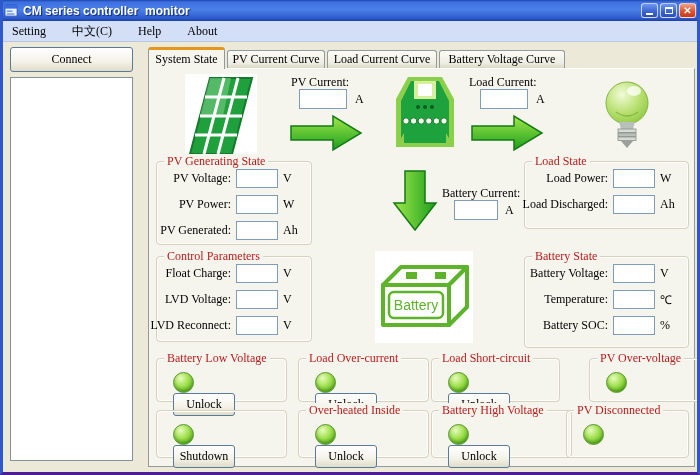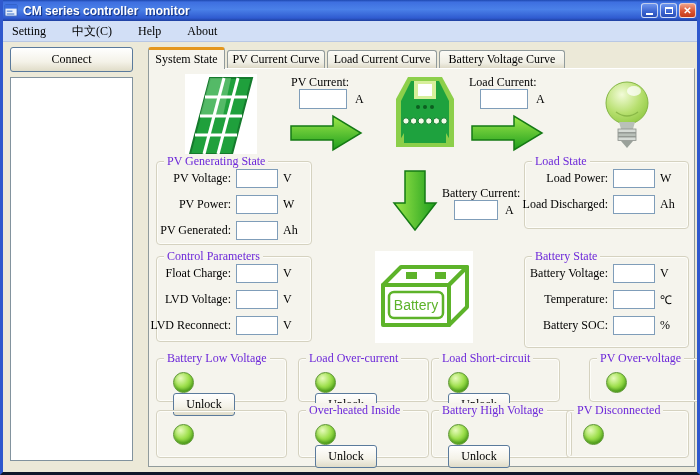--- a/index.html
+++ b/index.html
@@ -1,20 +1,20 @@
 <!DOCTYPE html>
 <html><head>
 <meta charset="utf-8">
 <style>
   * { margin:0; padding:0; box-sizing:border-box; }
   html,body { width:700px; height:475px; background:#777; }
   .window {
     position:relative; width:700px; height:475px;
     font-family:"Liberation Serif", serif; font-size:12px; color:#000;
-    border-left:3px solid #2f58cd; border-right:3px solid #2f58cd; border-bottom:3px solid #0f172a;
+    border-left:3px solid #2f58cd; border-right:3px solid #2f58cd; border-bottom:3px solid #4c1d95;
     background:#ece9d8; overflow:hidden;
   }
   
   .titlebar {
     position:absolute; left:-3px; top:0; width:700px; height:21px;
     background:linear-gradient(180deg,#1e48b0 0%,#3e6fe0 10%,#4a80e8 45%,#2f5bd0 86%,#1e3f9e 100%);
     display:flex; align-items:center; padding:0 4px;
   }
   .title-icon { width:15px; height:15px; margin-right:4px; flex:none; }
   .title-text {
@@ -68,21 +68,21 @@
   }
   .abs { position:absolute; }
   .lbl { white-space:nowrap; }
   .field { border:1px solid #7f9db9; background:#fff; height:20px; width:48px;
            font-family:"Liberation Serif",serif; font-size:12px; padding:1px 3px; }
   .unit { white-space:nowrap; }
   
   .groupbox { position:absolute; border:1px solid #d5d2c0; border-radius:4px;
               box-shadow:inset 0 0 0 1px #fdfdf9; }
   .gtitle { position:absolute; top:-8px; left:7px; background:#f5f4ed; padding:0 3px;
-            color:#6d28d9; white-space:nowrap; }
+            color:#b91c1c; white-space:nowrap; }
   .grow { display:flex; align-items:center; justify-content:flex-end; gap:5px; margin:7px 8px 0 0; height:19px; }
   .grow .lbl { text-align:right; }
   .grow .field { width:42px; height:19px; flex:none; }
   .grow .unit { width:20px; flex:none; }
   
   .acontent { display:flex; align-items:flex-start; justify-content:space-between; padding:13px 12px 0 16px;flex-direction:column; }
   .acontent.center { justify-content:center; }
   .led {
     width:21px; height:21px; border-radius:50%; flex:none;
     background:radial-gradient(circle at 35% 28%, #e7fbbc 0%, #9fe04e 45%, #61b422 80%, #4d9c18 100%);
@@ -322,20 +322,21 @@
     <div class="groupbox" style="left:440px;top:289px;width:123px;height:44px;">
       <span class="gtitle">PV Over-voltage</span>
       <div class="acontent center">
           <span class="led"></span>
         </div>
     </div>
 
     <div class="groupbox" style="left:7px;top:341px;width:131px;height:48px;">
       <div class="acontent">
           <span class="led"></span>
+          <button class="btn abtn">Shutdown</button>
         </div>
     </div>
     <div class="groupbox" style="left:149px;top:341px;width:131px;height:48px;">
       <span class="gtitle">Over-heated Inside</span>
       <div class="acontent">
           <span class="led"></span>
           <button class="btn abtn">Unlock</button>
         </div>
     </div>
     <div class="groupbox" style="left:282px;top:341px;width:141px;height:48px;">

